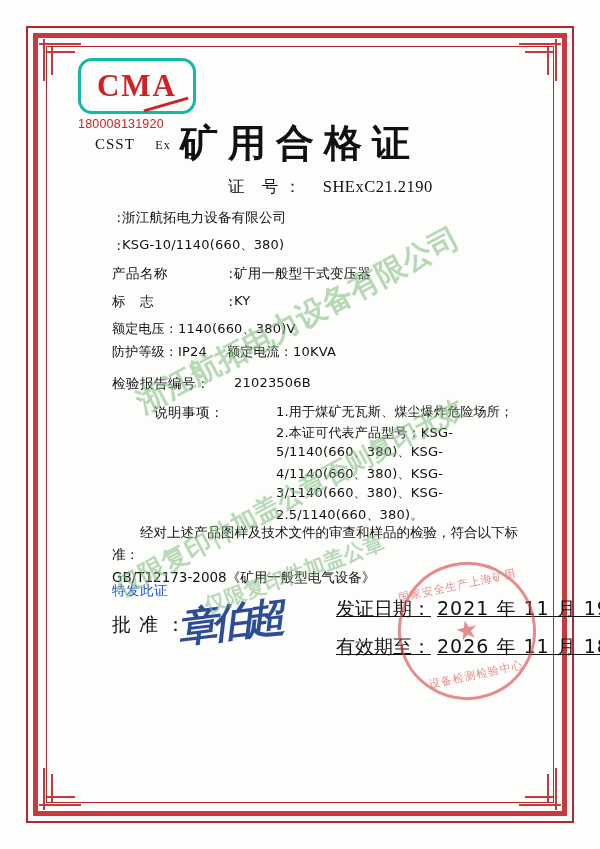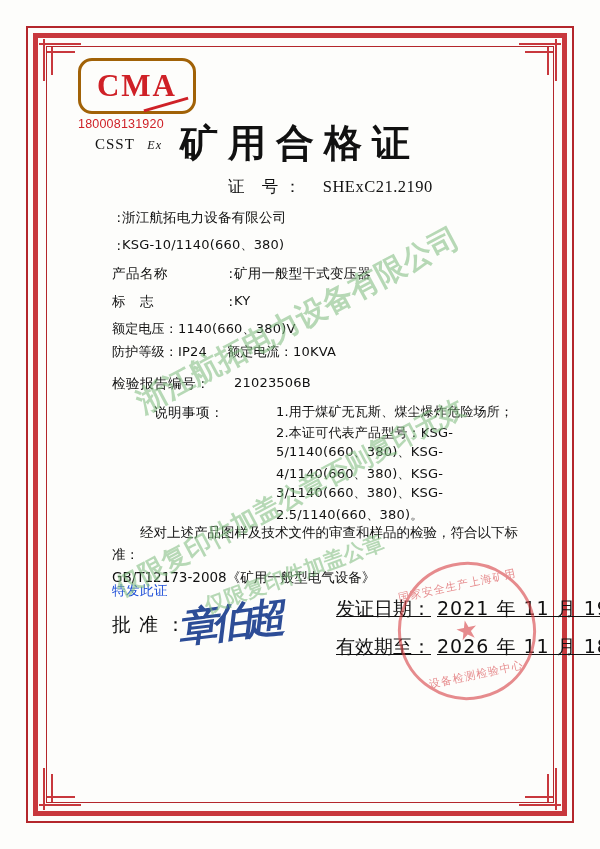--- a/index.html
+++ b/index.html
@@ -64,21 +64,21 @@
   .corner i.v2 { left: 18px; top: 14px; width: 2px; height: 28px; }
 
   
   .cma-block {
     position: absolute;
     left: 78px; top: 58px;
     width: 140px;
   }
   .cma-oval {
     width: 118px; height: 56px;
-    border: 3px solid #a16207;
+    border: 3px solid #14b8a6;
     border-radius: 14px 14px 14px 14px;
     position: relative;
     box-sizing: border-box;
   }
   .cma-text {
     position: absolute;
     left: 0; right: 0; top: 9px;
     text-align: center;
     color: #cf2127;
     font-size: 31px;
@@ -345,21 +345,21 @@
   <div class="cma-block">
     <div class="cma-oval">
       <div class="cma-text">CMA</div>
       <div class="cma-tail"></div>
     </div>
     <div class="cma-number">180008131920</div>
   </div>
 
   <div class="csst-ex">
     <span>CSST</span>
-    <span class="ex" style="margin-left:8px;font-style:italic;">Ex</span>
+    <span class="ex" style="margin-left:16px;">Ex</span>
   </div>
 
   <div class="cert-title">矿用合格证</div>
 
   <div class="cert-no">
     <span class="label">证 号：</span><span class="value">SHExC21.2190</span>
   </div>
 
   <div class="fields">
 

